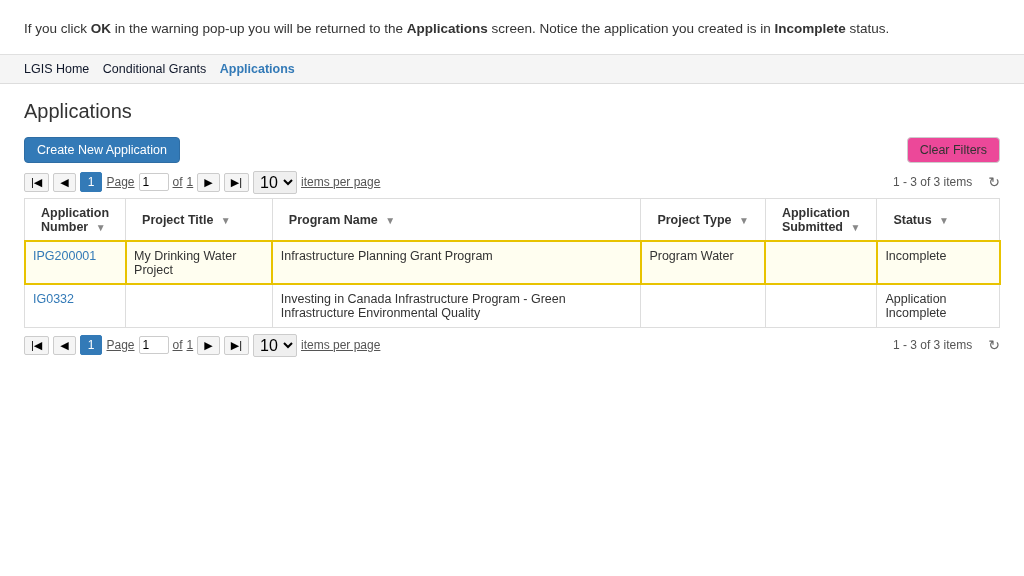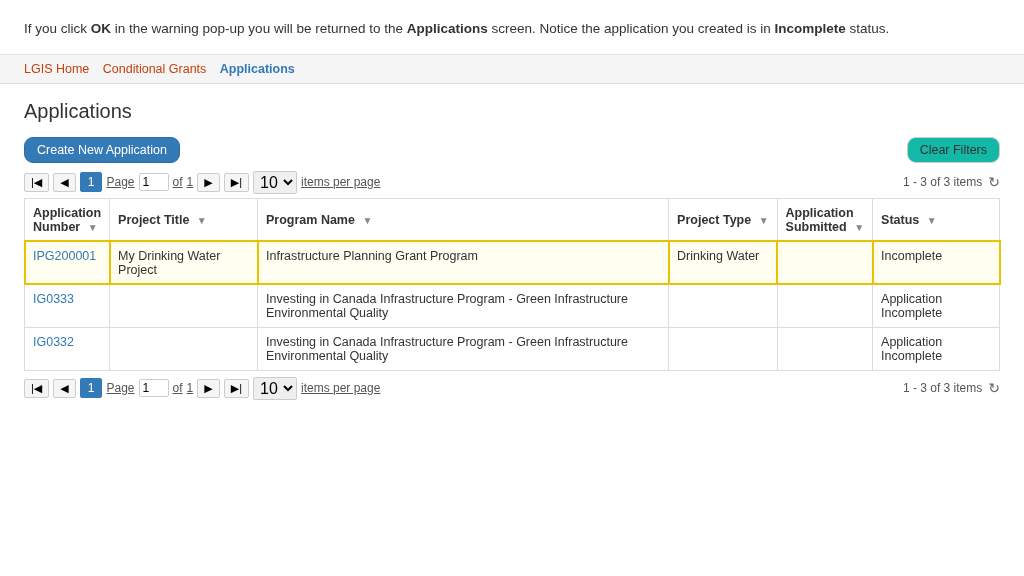--- a/index.html
+++ b/index.html
@@ -11,21 +11,21 @@
       line-height: 1.6;
       border-bottom: 1px solid #e0e0e0;
     }
 
     .breadcrumb {
       background: #f5f5f5;
       border-bottom: 1px solid #ddd;
       padding: 7px 24px;
       font-size: 12.5px;
     }
-    .breadcrumb a { color: #c2410c; text-decoration: none; text-align: center; }
+    .breadcrumb a { color: #0f172a; text-decoration: none; text-align: center; }
     .breadcrumb .sep { margin: 0 5px; color: #666; }
     .breadcrumb .current { color: #337ab7; font-weight: bold; }
 
     .page-content {
       padding: 16px 24px;
     }
 
     .page-title {
       font-size: 20px;
       font-weight: normal;
@@ -36,31 +36,31 @@
     .toolbar {
       display: flex;
       justify-content: space-between;
       align-items: center;
       margin-bottom: 8px;
     }
 
     .btn {
       padding: 5px 12px;
       font-size: 12.5px;
-      border-radius: 9px;
+      border-radius: 4px;
       cursor: pointer;
       border: 1px solid transparent;
     }
     .btn-primary {
       background: #337ab7;
       color: #fff;
       border-color: #2e6da4;
     }
     .btn-default {
-      background: #14b8a6;
+      background: #ec4899;
       color: #333;
       border-color: #ccc;
     }
     .btn-right-group { display: flex; gap: 6px; }
 
     .pagination-bar {
       display: flex;
       align-items: center;
       gap: 4px;
       font-size: 12px;
@@ -86,39 +86,39 @@
       border: 1px solid #ccc;
       padding: 1px 2px;
       font-size: 16px;
       border-radius: 2px;
     }
     .pagination-bar .page-text { color: #555; text-decoration: underline; }
     .pagination-count {
       margin-left: auto;
       display: flex;
       align-items: center;
-      gap: 6px;
+      gap: 16px;
       font-size: 12px;
       color: #555;
     }
     .refresh-icon {
       cursor: pointer;
       color: #666;
       font-size: 14px;
     }
 
     table {
       width: 100%;
       border-collapse: collapse;
       font-size: 12.5px;
     }
     th {
       background: #fff;
       border: 1px solid #ddd;
-      padding: 7px 8px;
+      padding: 7px 16px;
       text-align: left;
       font-weight: bold;
       color: #333;
       white-space: nowrap;
     }
     th .filter-icon {
       display: inline-block;
       margin-left: 4px;
       color: #888;
       font-size: 10px;
@@ -203,31 +203,23 @@
         <th>Project Type <span class="filter-icon">▼</span></th>
         <th>Application<br>Submitted <span class="filter-icon">▼</span></th>
         <th>Status <span class="filter-icon">▼</span></th>
       </tr>
     </thead>
     <tbody id="table-body">
     <tr class="highlighted-row">
           <td><a href="#">IPG200001</a></td>
           <td>My Drinking Water Project</td>
           <td>Infrastructure Planning Grant Program</td>
-          <td>Drinking Water</td>
+          <td>Program Water</td>
           <td></td>
           <td>Incomplete</td>
-        </tr>
-        <tr>
-          <td><a href="#">IG0333</a></td>
-          <td></td>
-          <td>Investing in Canada Infrastructure Program - Green Infrastructure Environmental Quality</td>
-          <td></td>
-          <td></td>
-          <td>Application Incomplete</td>
         </tr>
         <tr>
           <td><a href="#">IG0332</a></td>
           <td></td>
           <td>Investing in Canada Infrastructure Program - Green Infrastructure Environmental Quality</td>
           <td></td>
           <td></td>
           <td>Application Incomplete</td>
         </tr>
       </tbody>

